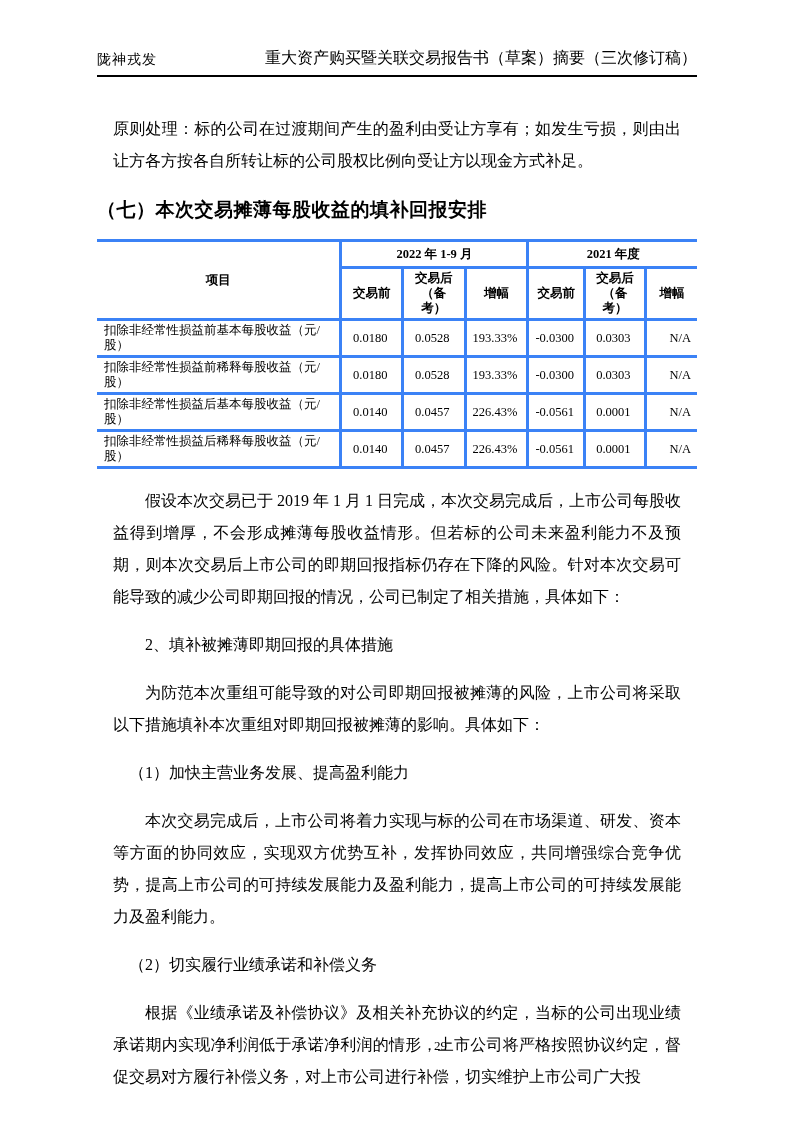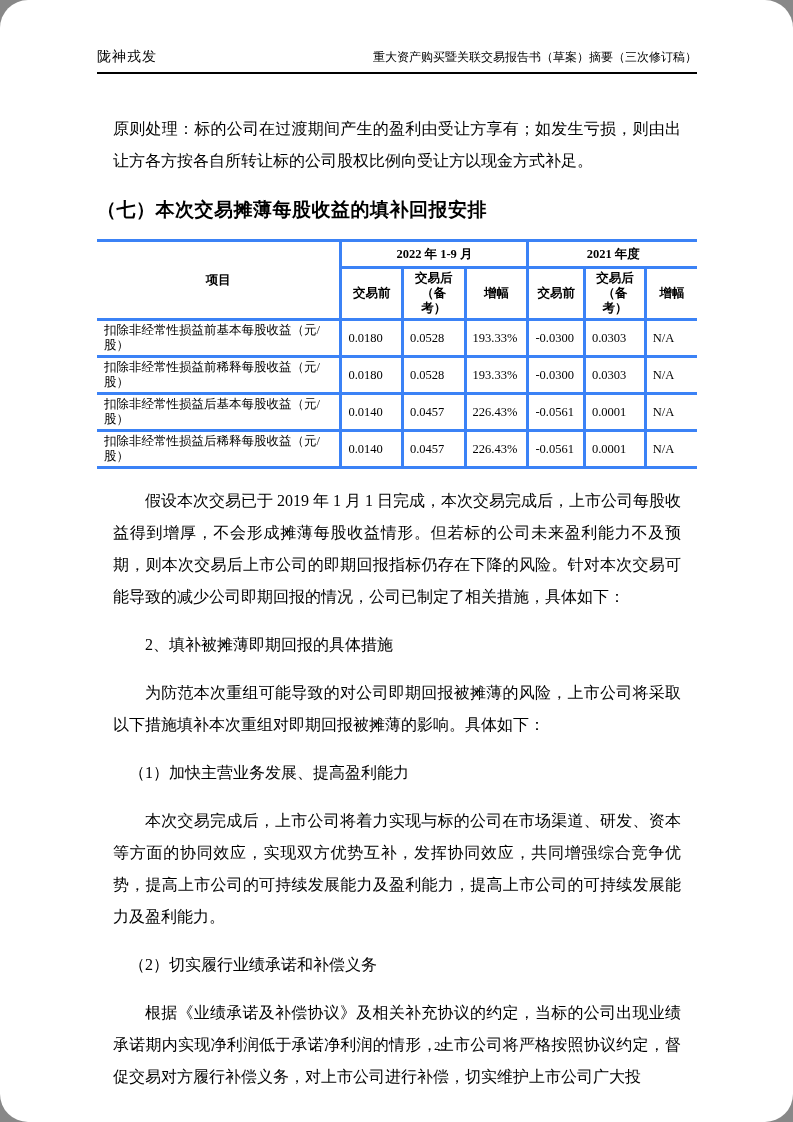--- a/index.html
+++ b/index.html
@@ -5,36 +5,35 @@
   html, body { margin: 0; padding: 0; background: #888; }
   .page {
     position: relative;
     width: 793px;
     height: 1122px;
     margin: 0 auto;
     background: #ffffff;
     font-family: "Liberation Serif", "DejaVu Serif", serif;
     color: #000;
     overflow: hidden;
-    border-radius: 28px;
   }
   
   .running-header {
     position: absolute;
     top: 48px;
     left: 97px;
     width: 600px;
     display: flex;
     justify-content: space-between;
     align-items: flex-end;
     border-bottom: 2px solid #000;
     padding-bottom: 6px;
   }
   .running-header .hleft  { font-size: 14px; letter-spacing: 1px; }
-  .running-header .hright { font-size: 12px; }
+  .running-header .hright { font-size: 16px; }
 
   
   .content {
     position: absolute;
     top: 97px;
     left: 97px;
     width: 600px;
   }
   .content p {
     margin: 16px;
@@ -68,22 +67,22 @@
     border: 3px solid #3b82f6;
     padding: 2px 6px;
     line-height: 15px;
   }
   .eps-table th { font-weight: bold; text-align: center; }
   .eps-table tr.group-row th { height: 20px; }
   .eps-table tr.sub-row th { height: 34px; white-space: pre-line; }
   .eps-table tr.sub-row th, .eps-table th.item-head { border-bottom: 2px solid #000; }
   .eps-table tbody td { height: 21px; }
   .eps-table td.c-item { text-align: left; padding-left: 7px; }
-  .eps-table td.c-num  { text-align: left; padding-right: 9px; }
-  .eps-table td.c-na   { text-align: left; }
+  .eps-table td.c-num  { text-align: center; padding-right: 9px; }
+  .eps-table td.c-na   { text-align: right; }
   .eps-table th:first-child, .eps-table td:first-child { border-left: none; }
   .eps-table th:last-child,  .eps-table td:last-child  { border-right: none; }
 
   
   .page-number {
     position: absolute;
     bottom: 68px;
     left: 0;
     width: 100%;
     text-align: center;

